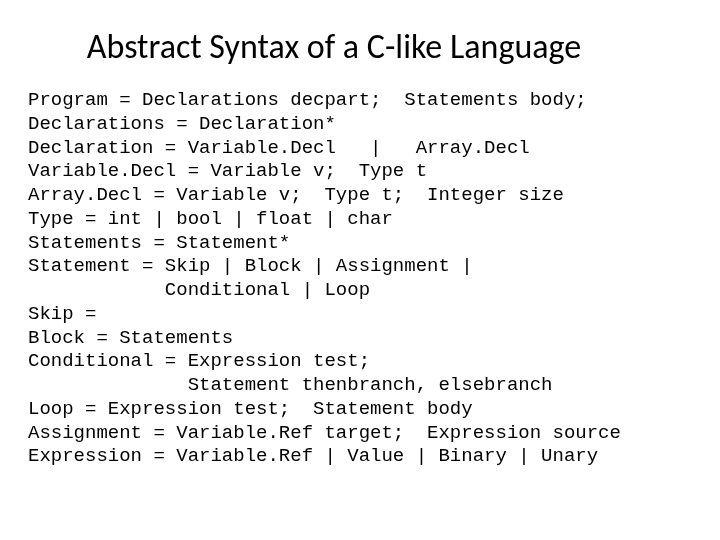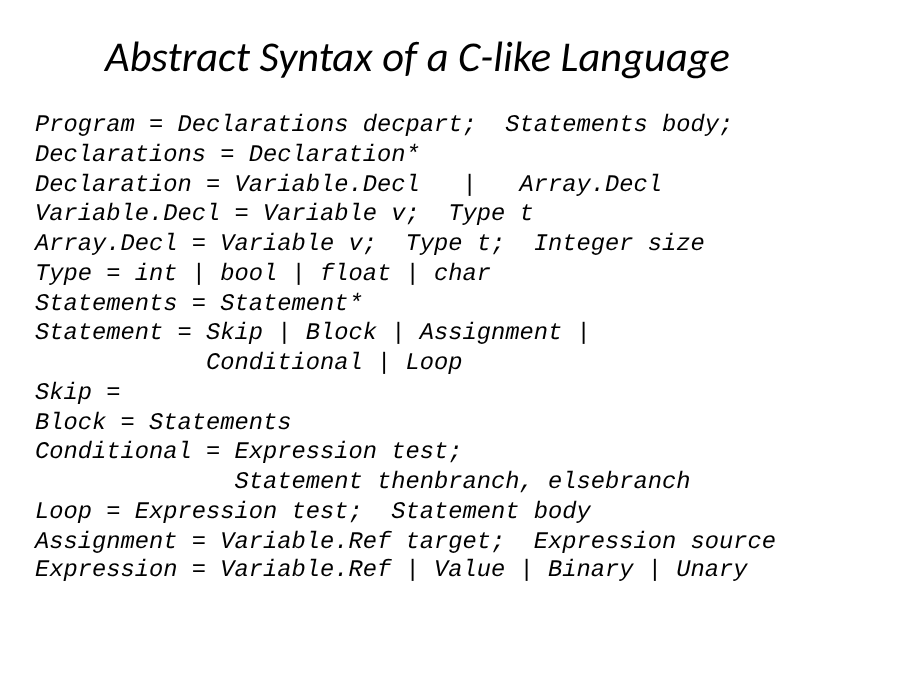--- a/index.html
+++ b/index.html
@@ -10,21 +10,20 @@
     background: #ffffff;
     font-family: Calibri, "Segoe UI", Arial, sans-serif;
     color: #000000;
     overflow: hidden;
   }
   .slide {
     width: 668px;
     height: 540px;
     box-sizing: border-box;
     padding: 20px 36px 0 36px;
-    font-style: italic;
   }
   .title {
     font-size: 34px;
     font-weight: 400;
     letter-spacing: 0px;
     margin: 6px 0 22px 0;
     text-align: center;
     white-space: nowrap;
   }
   .grammar {

